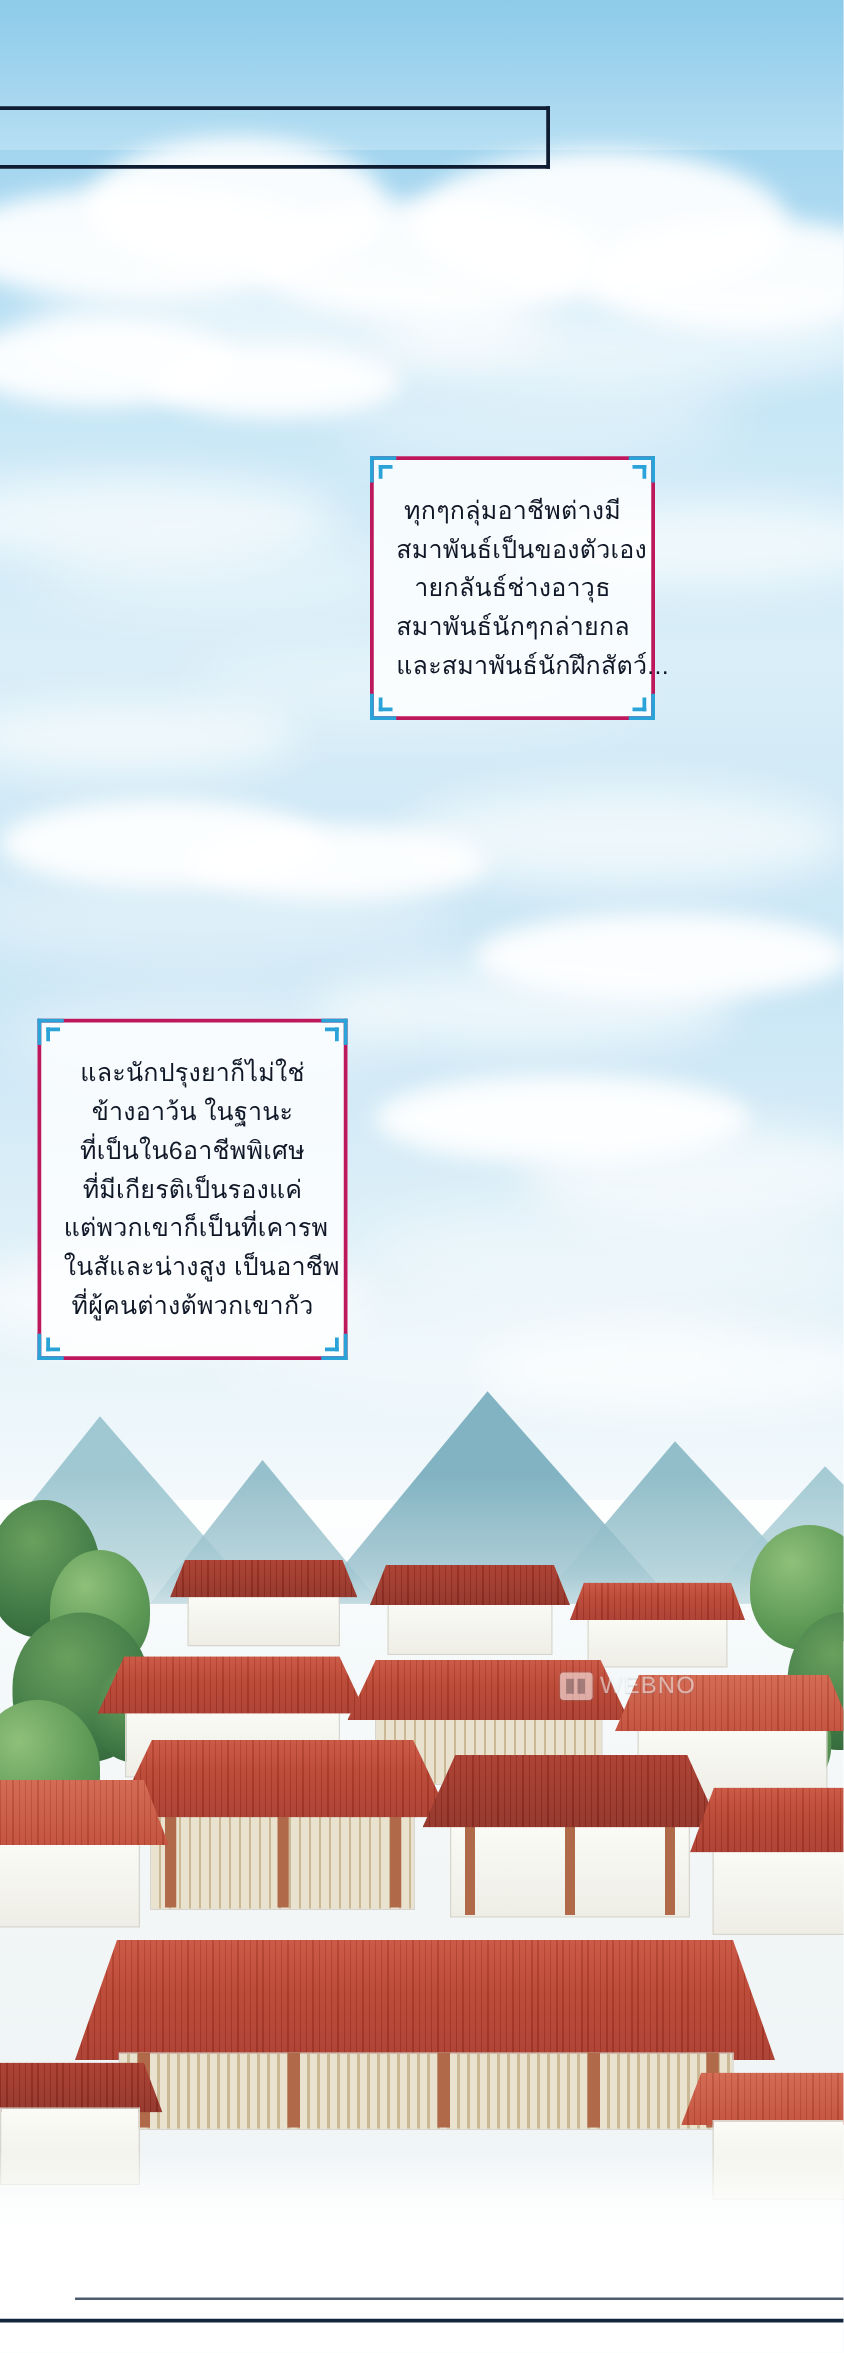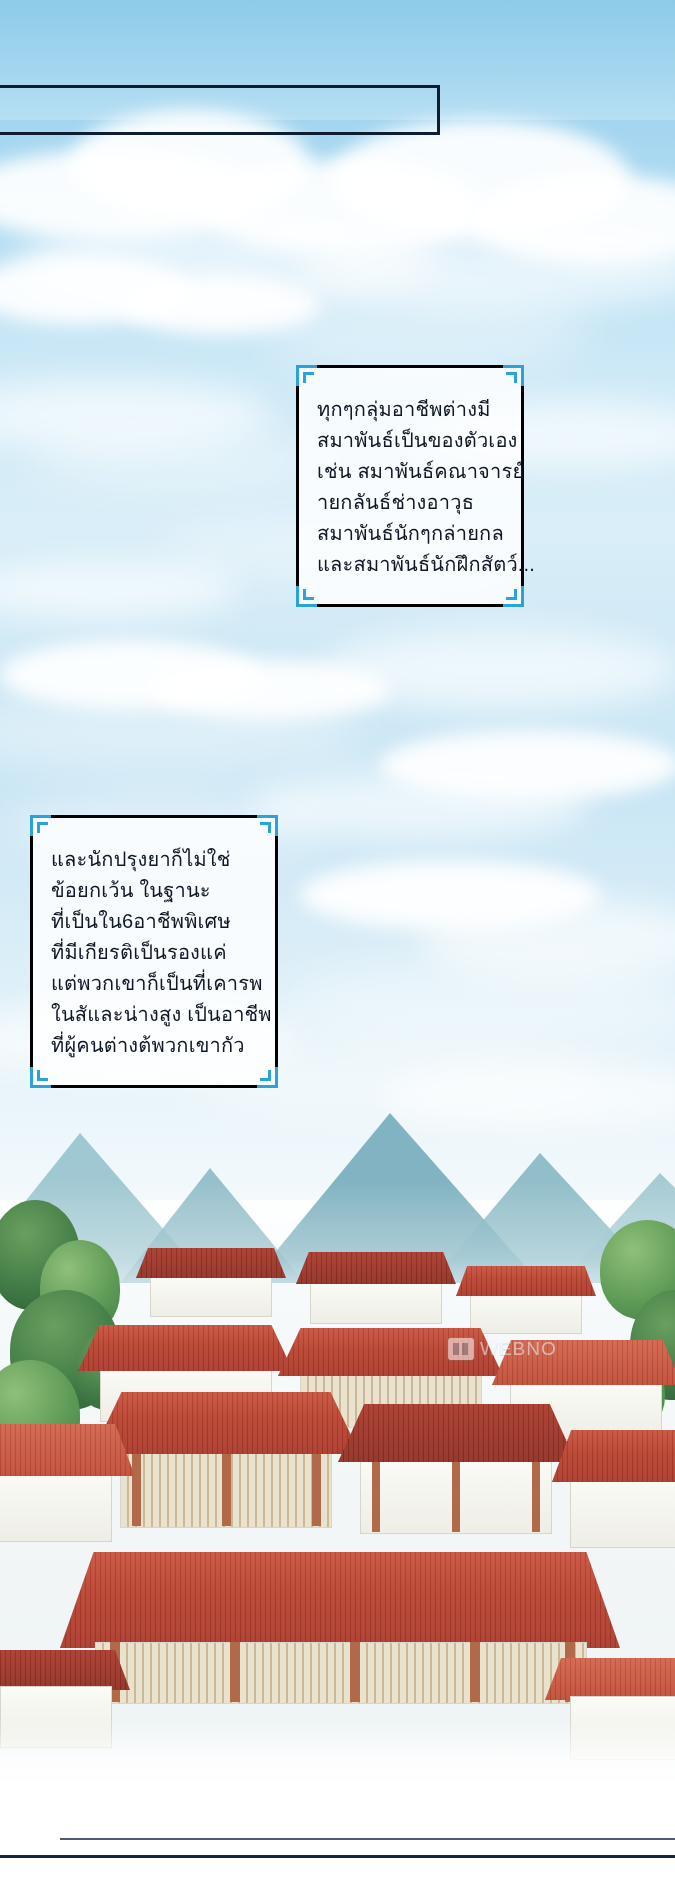--- a/index.html
+++ b/index.html
@@ -154,22 +154,23 @@
     height: 2px;
     background: #14263d;
     opacity: 0.75;
   }
 
   
   .bubble {
     position: absolute;
     box-sizing: border-box;
     background: rgba(255,255,255,0.80);
-    border: 3px solid #000000;
+    border: 3px solid #be185d;
     padding: 26px 18px 24px 18px;
+    text-align: center;
     color: #101827;
     font-family: "Liberation Sans", sans-serif;
     font-size: 20px;
     line-height: 31px;
     letter-spacing: 0.2px;
   }
   .bubble .line { display: block; white-space: nowrap; }
   
   .corner {
     position: absolute;
@@ -396,33 +397,32 @@
 
   <div class="top-panel"></div>
 
   <div class="bubble" id="bubble-1">
     <span class="corner tl"></span>
     <span class="corner tr"></span>
     <span class="corner bl"></span>
     <span class="corner br"></span>
     <span class="line">ทุกๆกลุ่มอาชีพต่างมี</span>
     <span class="line">สมาพันธ์เป็นของตัวเอง</span>
-    <span class="line">เช่น สมาพันธ์คณาจารย์</span>
     <span class="line">ายกลันธ์ช่างอาวุธ</span>
     <span class="line">สมาพันธ์นักๆกล่ายกล</span>
     <span class="line">และสมาพันธ์นักฝึกสัตว์...</span>
   </div>
 
   <div class="bubble" id="bubble-2">
     <span class="corner tl"></span>
     <span class="corner tr"></span>
     <span class="corner bl"></span>
     <span class="corner br"></span>
     <span class="line">และนักปรุงยาก็ไม่ใช่</span>
-    <span class="line">ข้อยกเว้น ในฐานะ</span>
+    <span class="line">ข้างอาว้น ในฐานะ</span>
     <span class="line">ที่เป็นใน6อาชีพพิเศษ</span>
     <span class="line">ที่มีเกียรติเป็นรองแค่</span>
     <span class="line">แต่พวกเขาก็เป็นที่เคารพ</span>
     <span class="line">ในสัและน่างสูง เป็นอาชีพ</span>
     <span class="line">ที่ผู้คนต่างต้พวกเขากัว</span>
   </div>
 
   <div class="bottom-rule2"></div>
   <div class="bottom-rule"></div>
 

